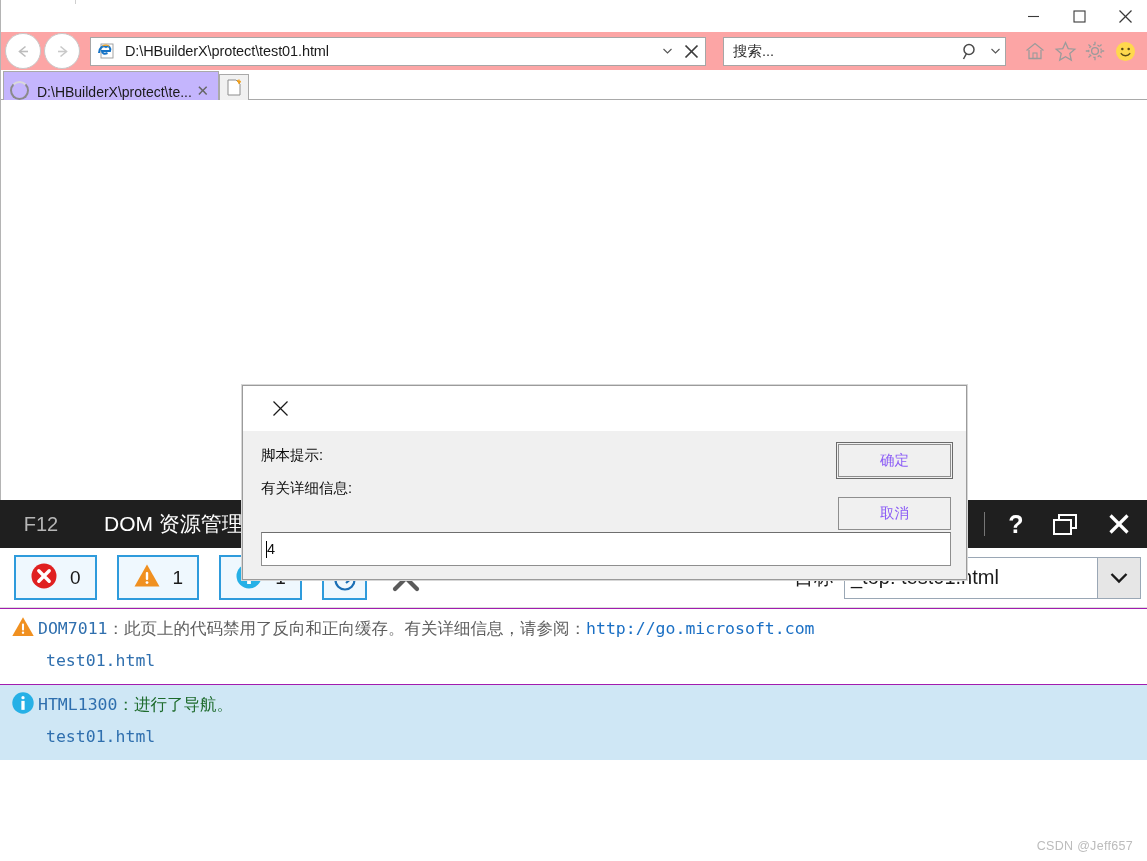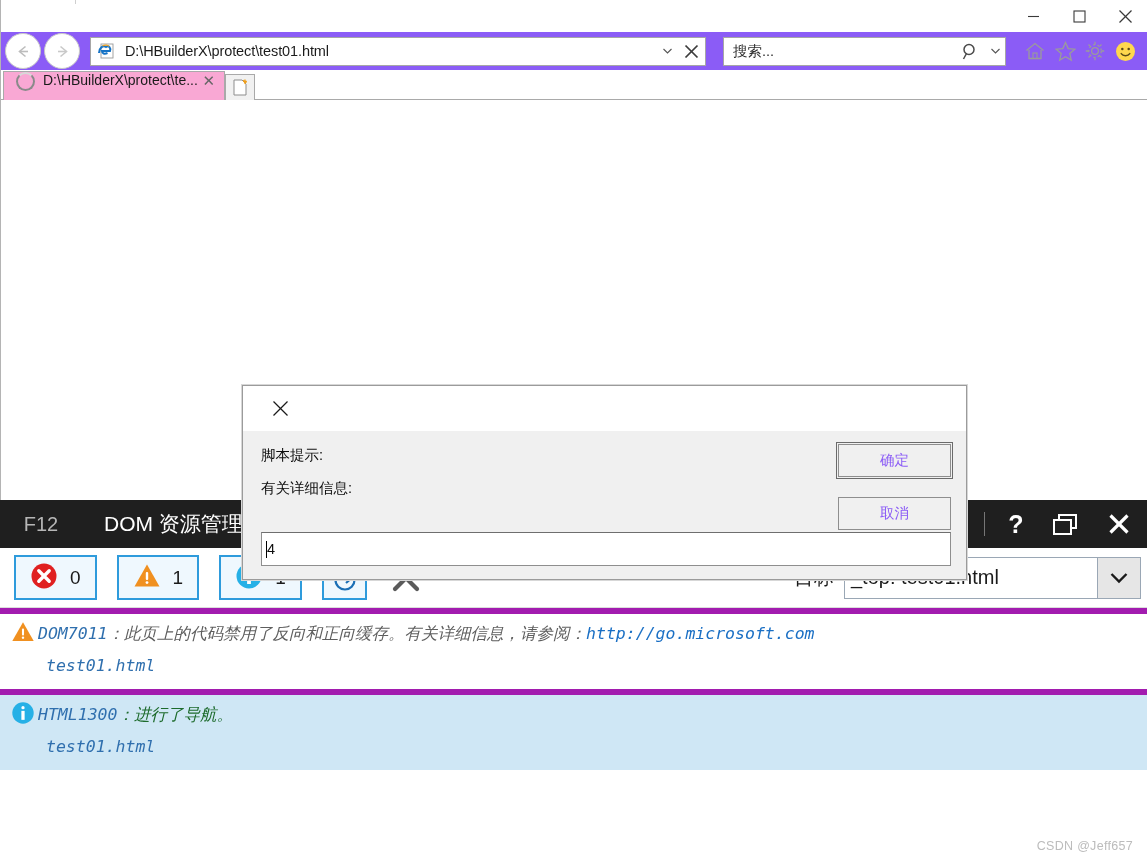--- a/index.html
+++ b/index.html
@@ -53,21 +53,21 @@
     color: #2b2b2b;
   }
   .win-ctl svg { display:block; }
 
   
   .addr-row {
     height: 38px;
     display: flex;
     align-items: center;
     padding: 0 6px 0 4px;
-    background: #8b5cf6;
+    background: #fca5a5;
     box-sizing: border-box;
   }
   .navbtn {
     width: 34px; height: 34px;
     border-radius: 50%;
     border: 1px solid #c8c8c8;
     display: flex; align-items: center; justify-content: center;
     margin-right: 3px;
     color: #b9b9b9;
     background: #fff;
@@ -152,25 +152,25 @@
     display: flex;
     align-items: flex-end;
     border-bottom: 1px solid #a9a9a9;
     background: #ffffff;
     padding-left: 2px;
     box-sizing: border-box;
   }
   .tab {
     height: 29px;
     display: flex;
-    align-items: flex-start;
+    align-items: flex-end;
     border: 1px solid #a9a9a9;
     border-bottom: none;
-    background: #f9a8d4;
-    padding: 0 4px 0 12px;
+    background: #c4b5fd;
+    padding: 0 4px 0 6px;
     box-sizing: border-box;
     max-width: 248px;
     position: relative;
     z-index: 2;
     margin-bottom: -1px;
   }
   .tab-spinner {
     width: 15px; height: 15px;
     border: 2.5px solid #8a8a8a;
     border-top-color: #d8d8d8;
@@ -435,23 +435,22 @@
     flex:none;
   }
 
   
   .console-list {
     background: #ffffff;
     font-family: "DejaVu Sans Mono", "Liberation Mono", monospace;
   }
   .msg {
     position: relative;
-    border-top: 6px solid #a21caf;
+    border-top: 1px solid #a21caf;
     padding: 4px 0 6px 0;
-    font-style: italic;
   }
   .msg.warn { background: #ffffff; }
   .msg.info { background: #cfe7f5; }
   .msg-line1 {
     display: flex;
     align-items: flex-start;
     padding-left: 8px;
     min-height: 30px;
   }
   .msg-ico {

